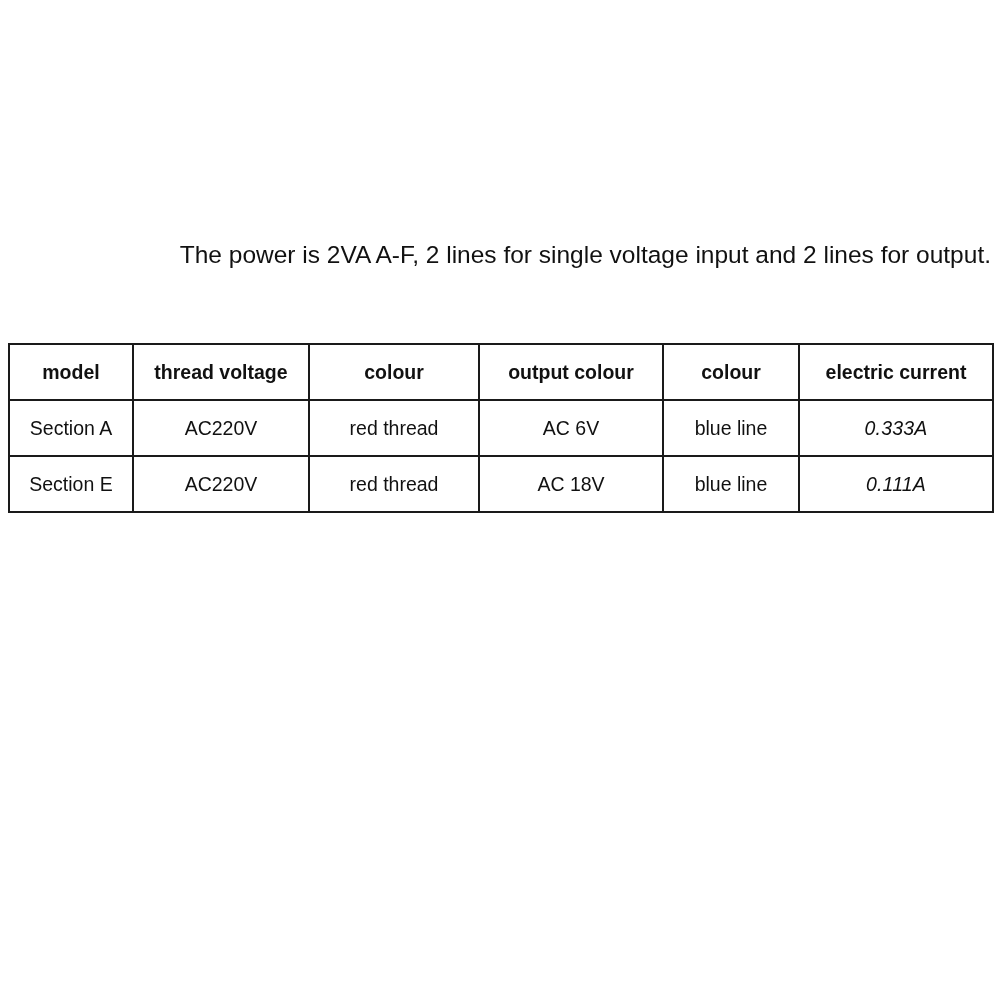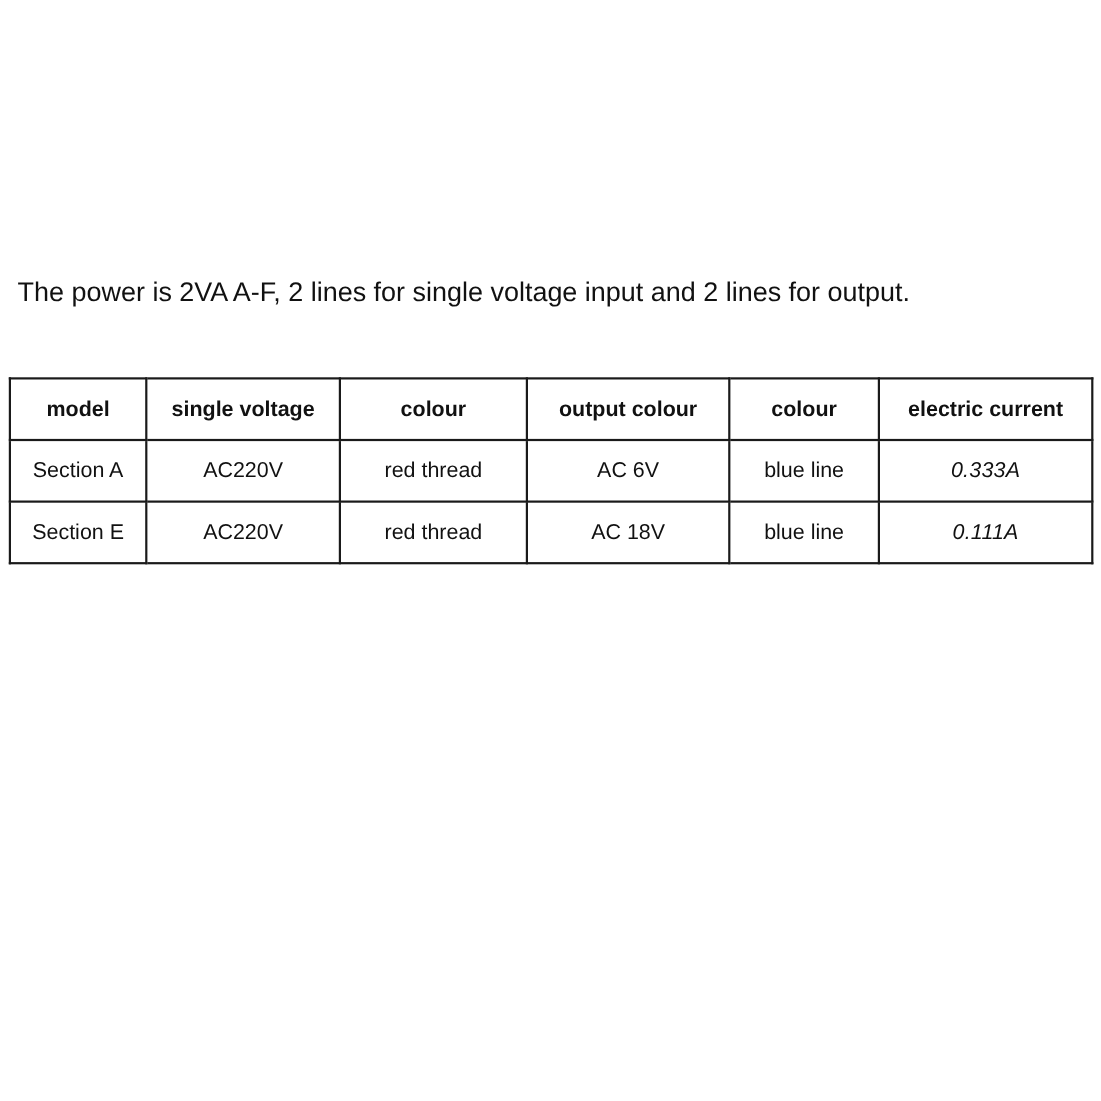--- a/index.html
+++ b/index.html
@@ -18,27 +18,28 @@
   .page {
     position: absolute;
     left: 0;
     top: 0;
     width: 1001px;
     height: 1001px;
   }
   .intro {
     position: absolute;
     left: 16px;
-    top: 252px;
+    top: 240px;
     width: 975px;
     font-size: 24.5px;
     line-height: 30px;
     color: #111111;
     letter-spacing: 0px;
     white-space: nowrap;
+    text-align: right;
   }
   .spec-table {
     position: absolute;
     left: 8px;
     top: 343px;
     width: 984px;
     border-collapse: collapse;
     table-layout: fixed;
   }
   .spec-table td, .spec-table th {
@@ -82,21 +83,21 @@
       <col class="col-model">
       <col class="col-invol">
       <col class="col-incol">
       <col class="col-outvol">
       <col class="col-outcol">
       <col class="col-cur">
     </colgroup>
     <thead>
       <tr>
         <th>model</th>
-        <th>single voltage</th>
+        <th>thread voltage</th>
         <th>colour</th>
         <th>output colour</th>
         <th>colour</th>
         <th>electric current</th>
       </tr>
     </thead>
     <tbody>
       <tr>
         <td>Section A</td>
         <td>AC220V</td>

